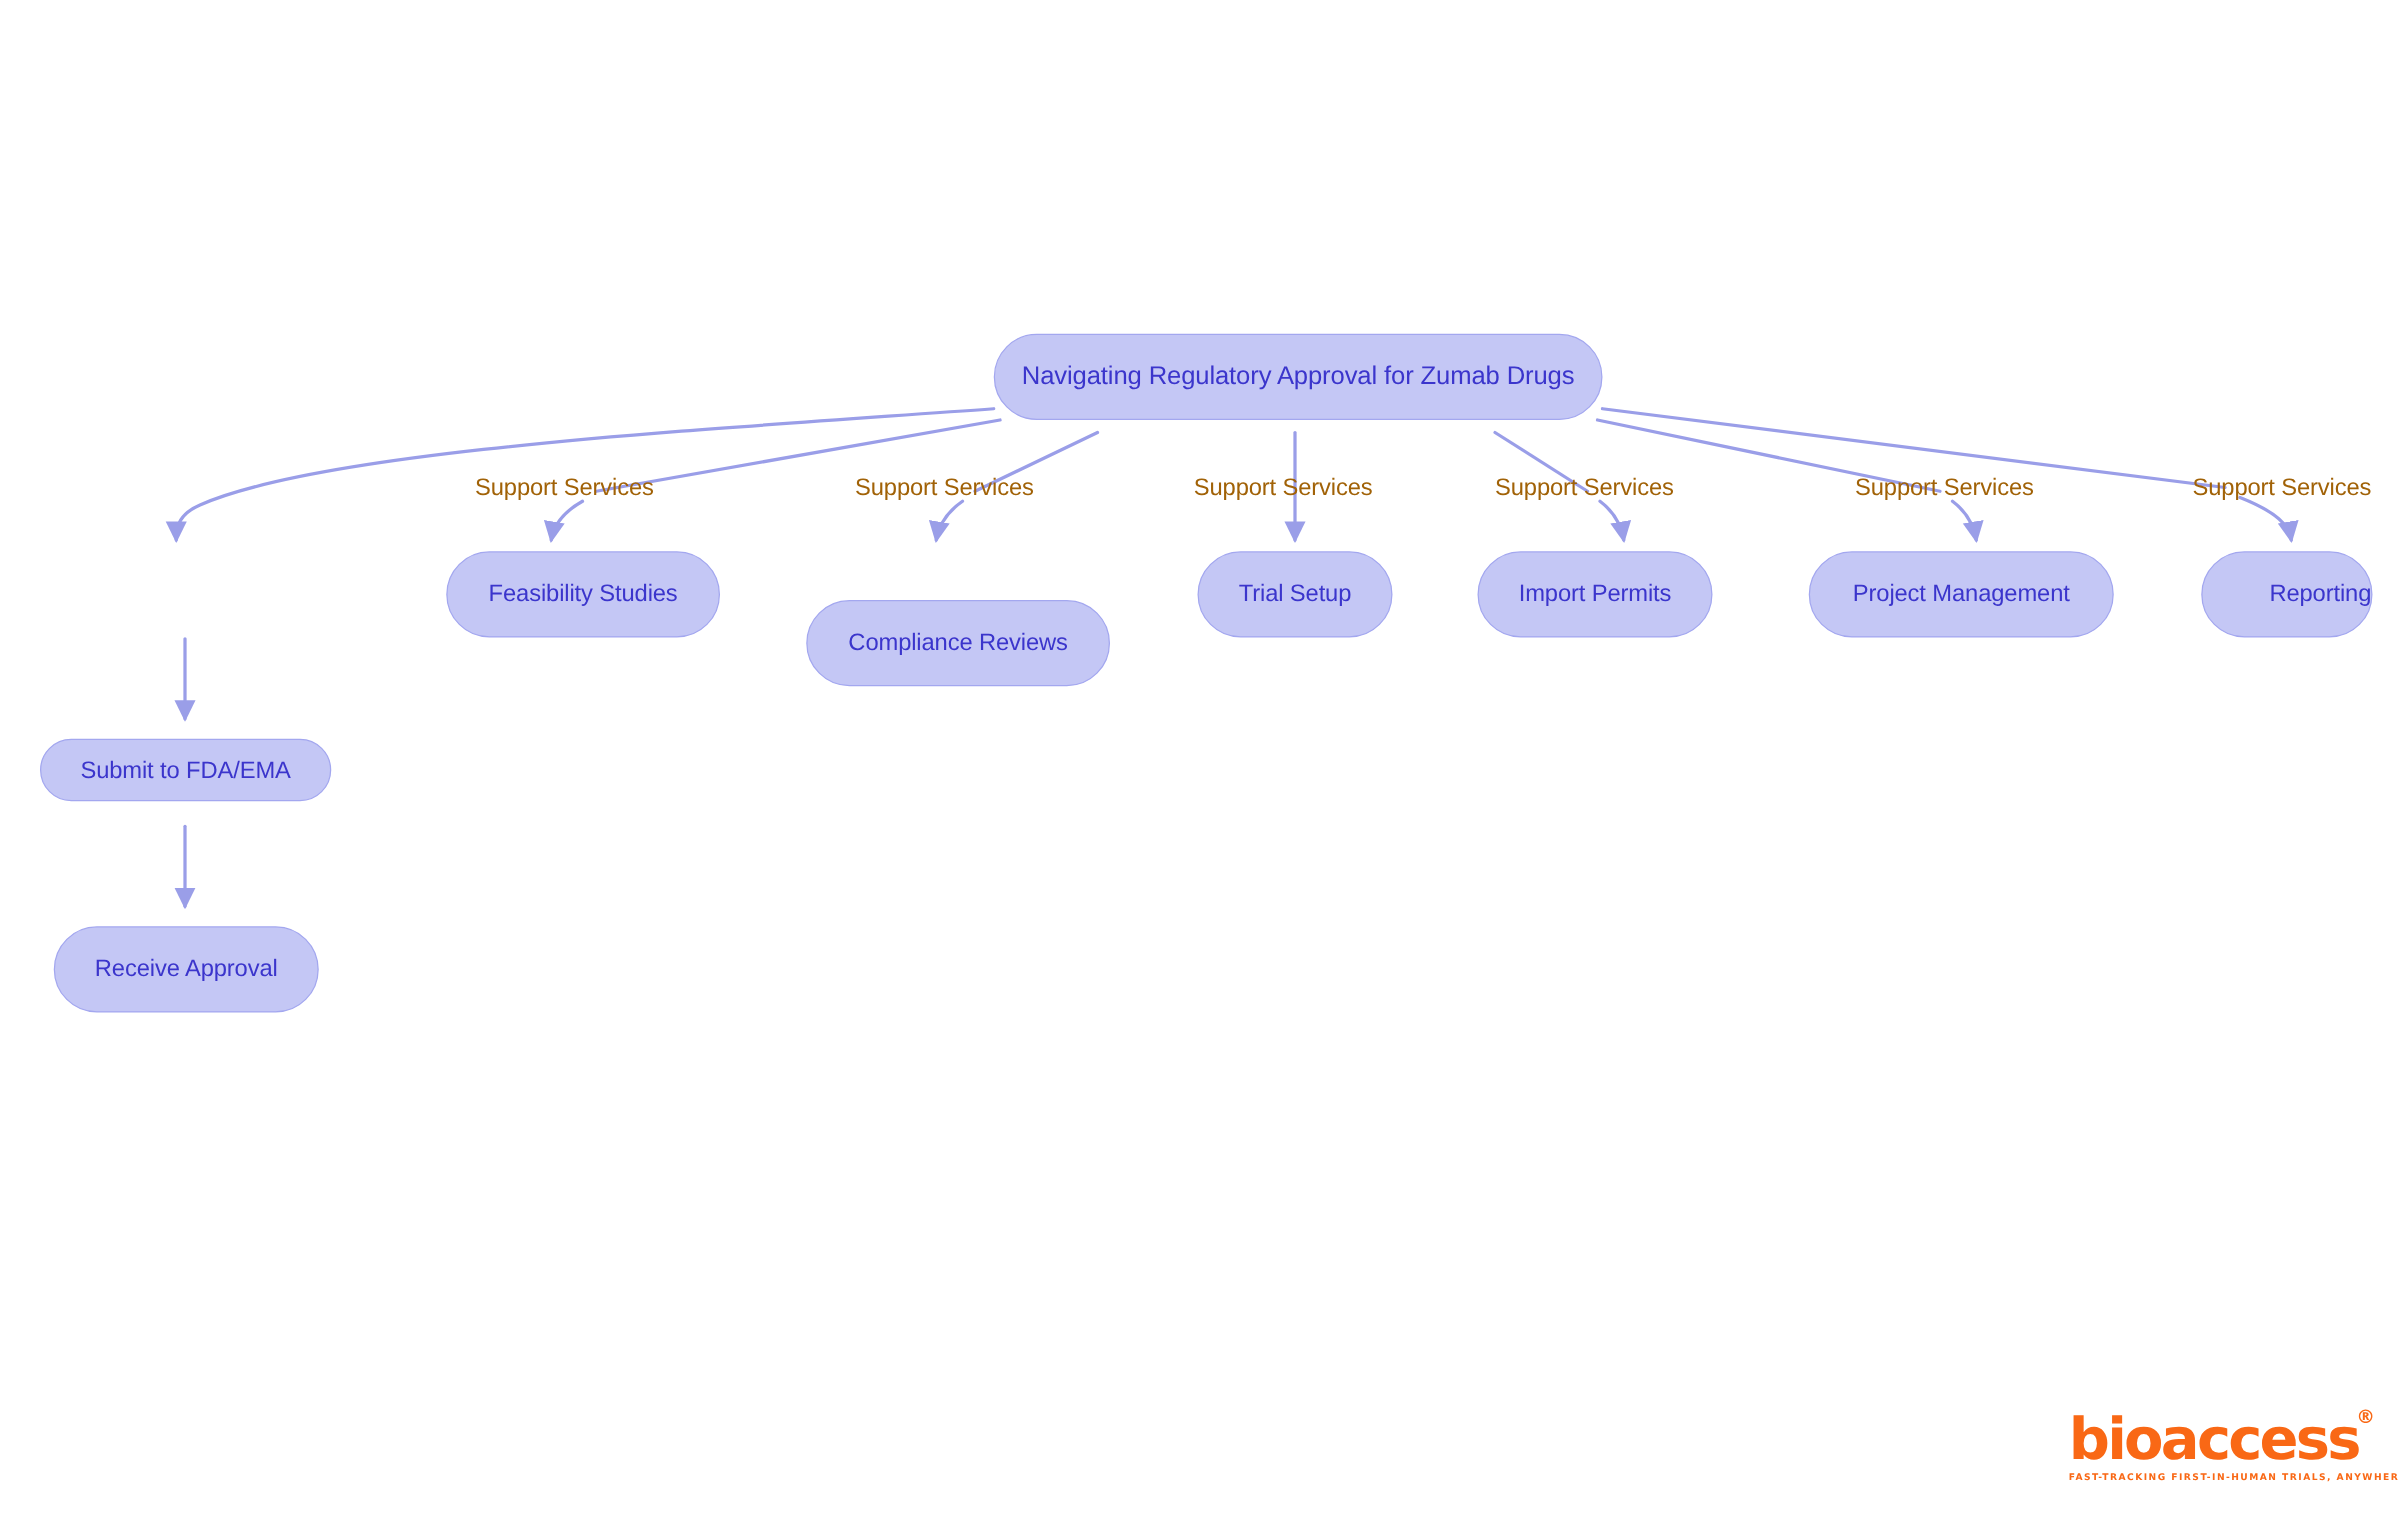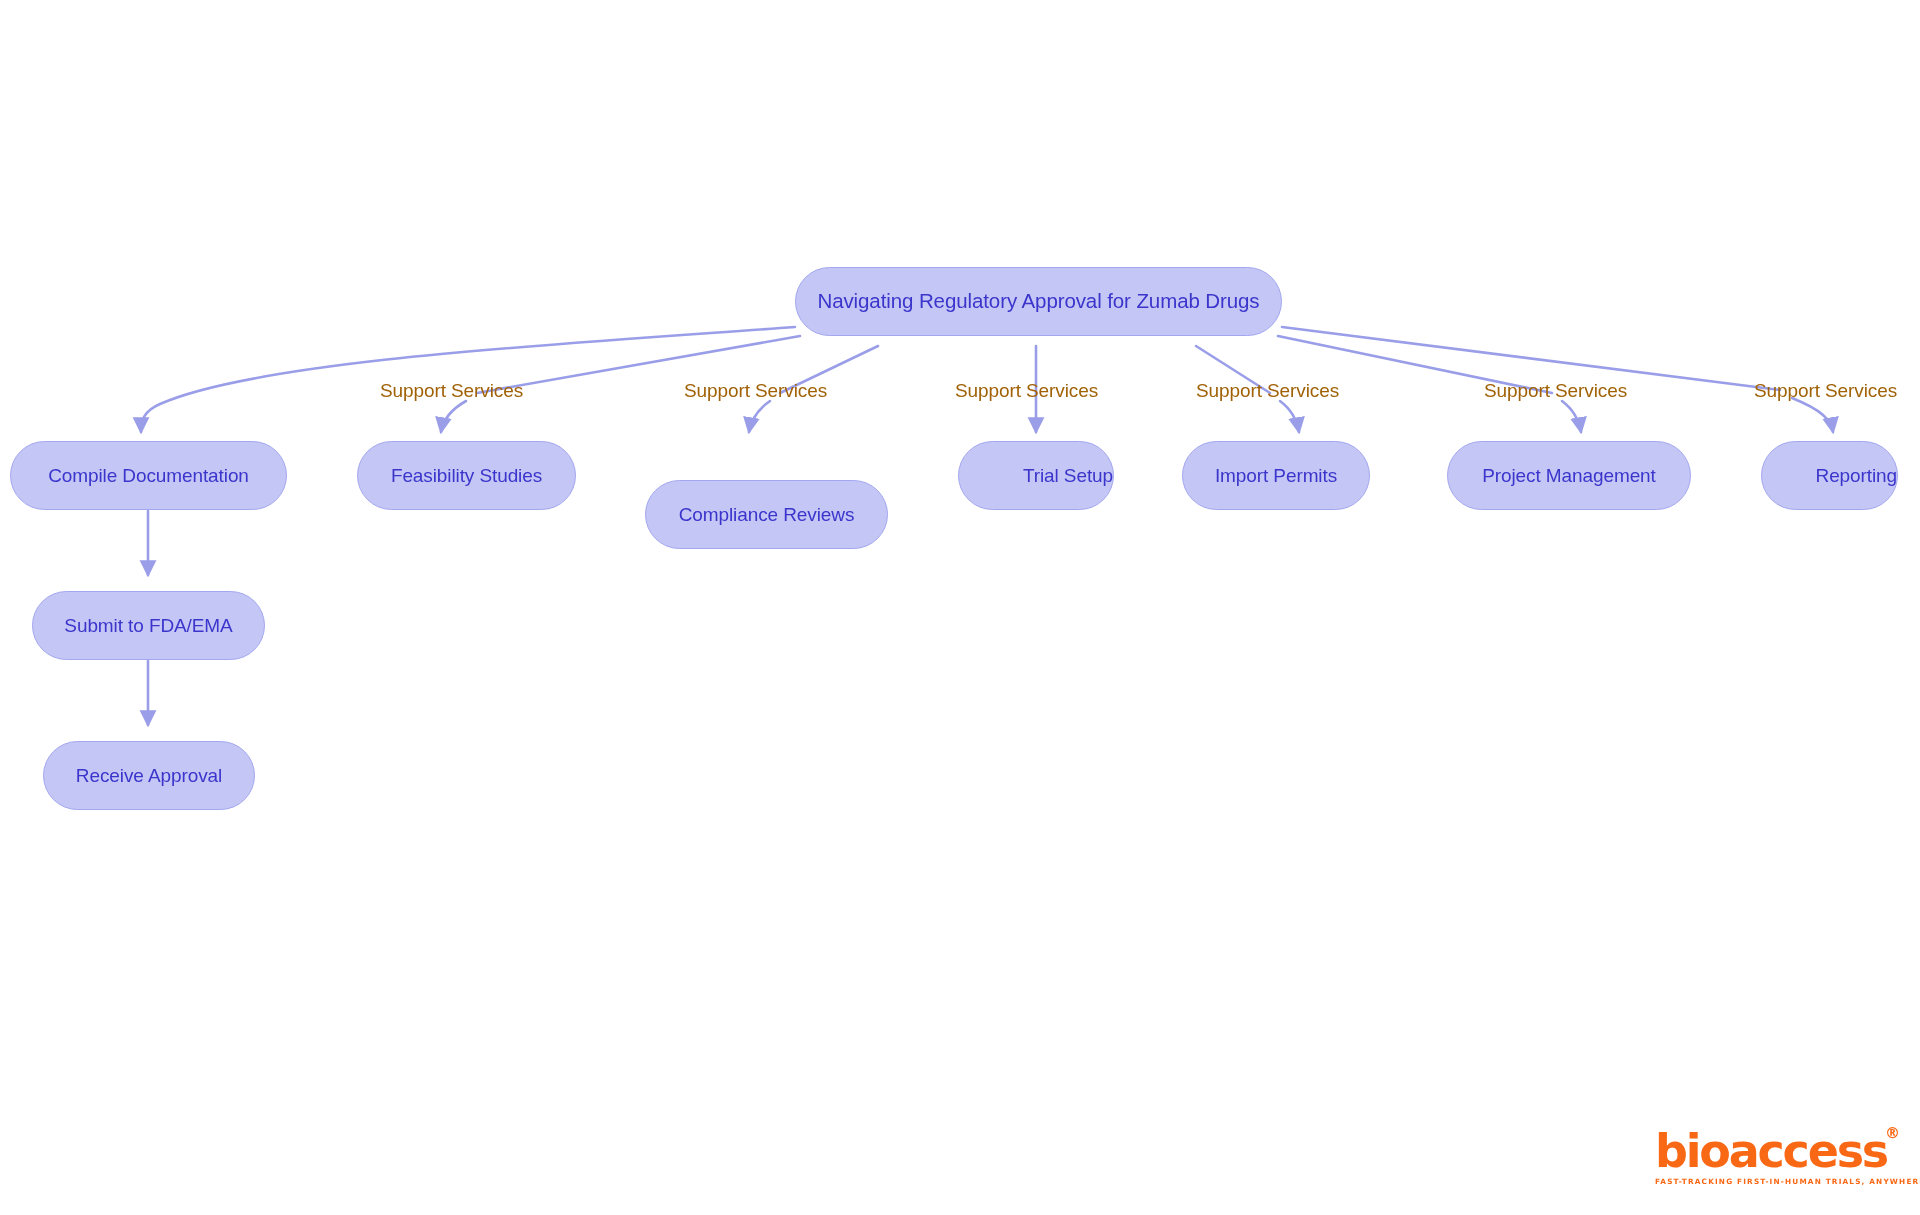--- a/index.html
+++ b/index.html
@@ -138,49 +138,46 @@
       <path d="M 148 511 L 148 575" marker-end="url(#arrowhead)"></path>
 
       <path d="M 148 661 L 148 725" marker-end="url(#arrowhead)"></path>
     </g>
   </svg>
 
   <div class="node root" style="left:795px; top:267px; width:487px; height:69px;justify-content:center;">
     <span class="node-label">Navigating Regulatory Approval for Zumab Drugs</span>
   </div>
 
-  <div class="node leaf" style="left:10px; top:441px; width:277px; height:69px;">
-    <span class="node-label">Compile Documentation</span>
-  </div>
 
   <div class="node leaf" style="left:357px; top:441px; width:219px; height:69px;">
     <span class="node-label">Feasibility Studies</span>
   </div>
 
   <div class="node leaf" style="left:645px; top:441px; width:243px; height:69px;margin-top:39px;">
     <span class="node-label">Compliance Reviews</span>
   </div>
 
-  <div class="node leaf" style="left:958px; top:441px; width:156px; height:69px;justify-content:flex-end;">
+  <div class="node leaf" style="left:958px; top:441px; width:156px; height:69px;">
     <span class="node-label">Trial Setup</span>
   </div>
 
   <div class="node leaf" style="left:1182px; top:441px; width:188px; height:69px;">
     <span class="node-label">Import Permits</span>
   </div>
 
   <div class="node leaf" style="left:1447px; top:441px; width:244px; height:69px;">
     <span class="node-label">Project Management</span>
   </div>
 
   <div class="node leaf" style="left:1761px; top:441px; width:137px; height:69px;justify-content:flex-end;">
     <span class="node-label">Reporting</span>
   </div>
 
-  <div class="node leaf" style="left:32px; top:591px; width:233px; height:69px;">
+  <div class="node leaf" style="left:32px; top:591px; width:233px; height:50px;">
     <span class="node-label">Submit to FDA/EMA</span>
   </div>
 
   <div class="node leaf" style="left:43px; top:741px; width:212px; height:69px;">
     <span class="node-label">Receive Approval</span>
   </div>
 
   <div class="edge-label" style="left:380px; top:381px;">Support Services</div>
 
   <div class="edge-label" style="left:684px; top:381px;">Support Services</div>

